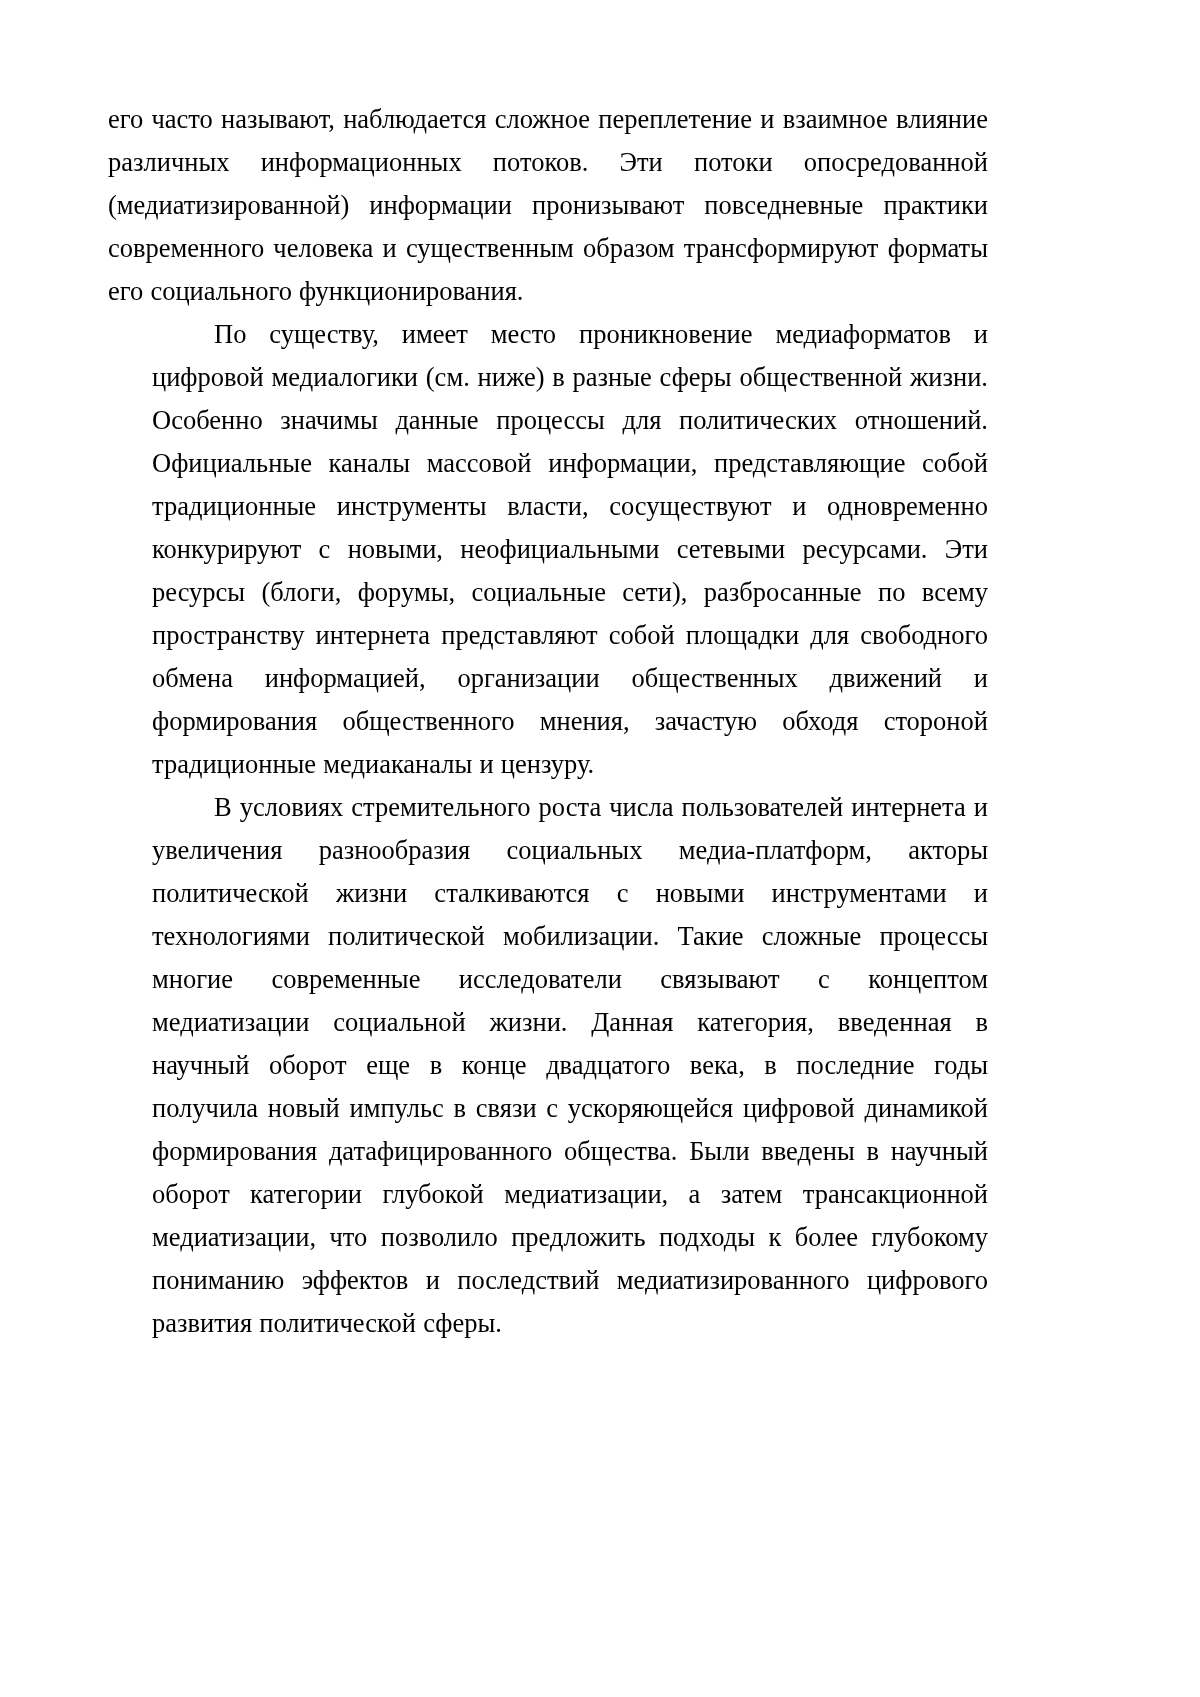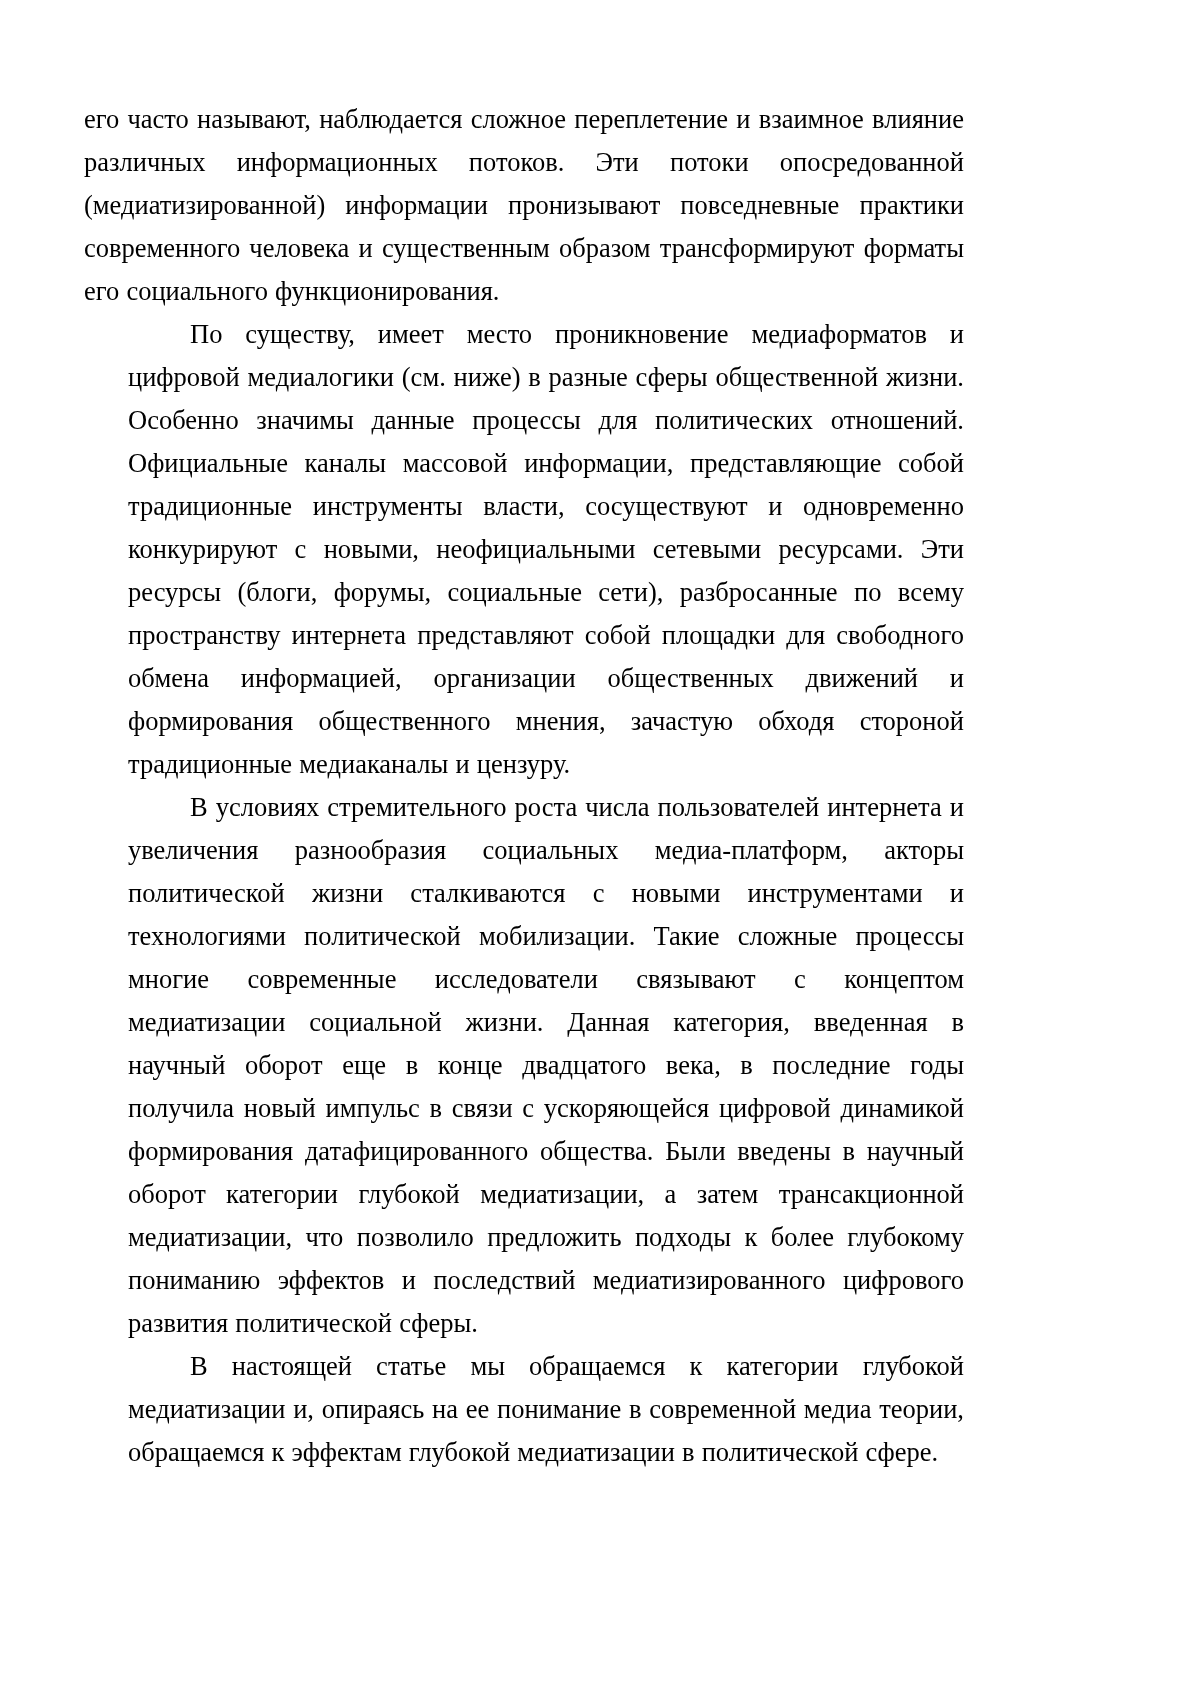--- a/index.html
+++ b/index.html
@@ -13,21 +13,21 @@
     font-family: "Liberation Serif", "DejaVu Serif", serif;
     color: #000000;
     -webkit-font-smoothing: antialiased;
   }
   .page {
     position: relative;
     width: 1200px;
     height: 1697px;
     background: #ffffff;
     box-sizing: border-box;
-    padding: 98px 168px 0 84px;
+    padding: 98px 168px 0 108px;
   }
   .doc-body {
     width: 880px;
   }
   p.para {
     margin: 0;
     font-size: 26.5px;
     line-height: 43px;
     text-align: justify;
     text-justify: inter-word;
@@ -44,15 +44,14 @@
   }
 </style>
 </head>
 <body>
 
 <div class="page">
   <div class="doc-body">
     <p class="para">его часто называют, наблюдается сложное переплетение и взаимное влияние различных информационных потоков. Эти потоки опосредованной (медиатизированной) информации пронизывают повседневные практики современного человека и существенным образом трансформируют форматы его социального функционирования.</p>
     <p class="para indent">По существу, имеет место проникновение медиаформатов и цифровой медиалогики (см. ниже) в разные сферы общественной жизни. Особенно значимы данные процессы для политических отношений. Официальные каналы массовой информации, представляющие собой традиционные инструменты власти, сосуществуют и одновременно конкурируют с новыми, неофициальными сетевыми ресурсами. Эти ресурсы (блоги, форумы, социальные сети), разбросанные по всему пространству интернета представляют собой площадки для свободного обмена информацией, организации общественных движений и формирования общественного мнения, зачастую обходя стороной традиционные медиаканалы и цензуру.</p>
     <p class="para indent">В условиях стремительного роста числа пользователей интернета и увеличения разнообразия социальных медиа-платформ, акторы политической жизни сталкиваются с новыми инструментами и технологиями политической мобилизации. Такие сложные процессы многие современные исследователи связывают с концептом медиатизации социальной жизни. Данная категория, введенная в научный оборот еще в конце двадцатого века, в последние годы получила новый импульс в связи с ускоряющейся цифровой динамикой формирования датафицированного общества. Были введены в научный оборот категории глубокой медиатизации, а затем трансакционной медиатизации, что позволило предложить подходы к более глубокому пониманию эффектов и последствий медиатизированного цифрового развития политической сферы.</p>
-    <p class="para indent">В настоящей статье мы обращаемся к категории глубокой медиатизации и, опираясь на ее понимание в современной медиа теории, обращаемся к эффектам глубокой медиатизации в политической сфере.</p>
   </div>
 </div>
 
 </body></html>

